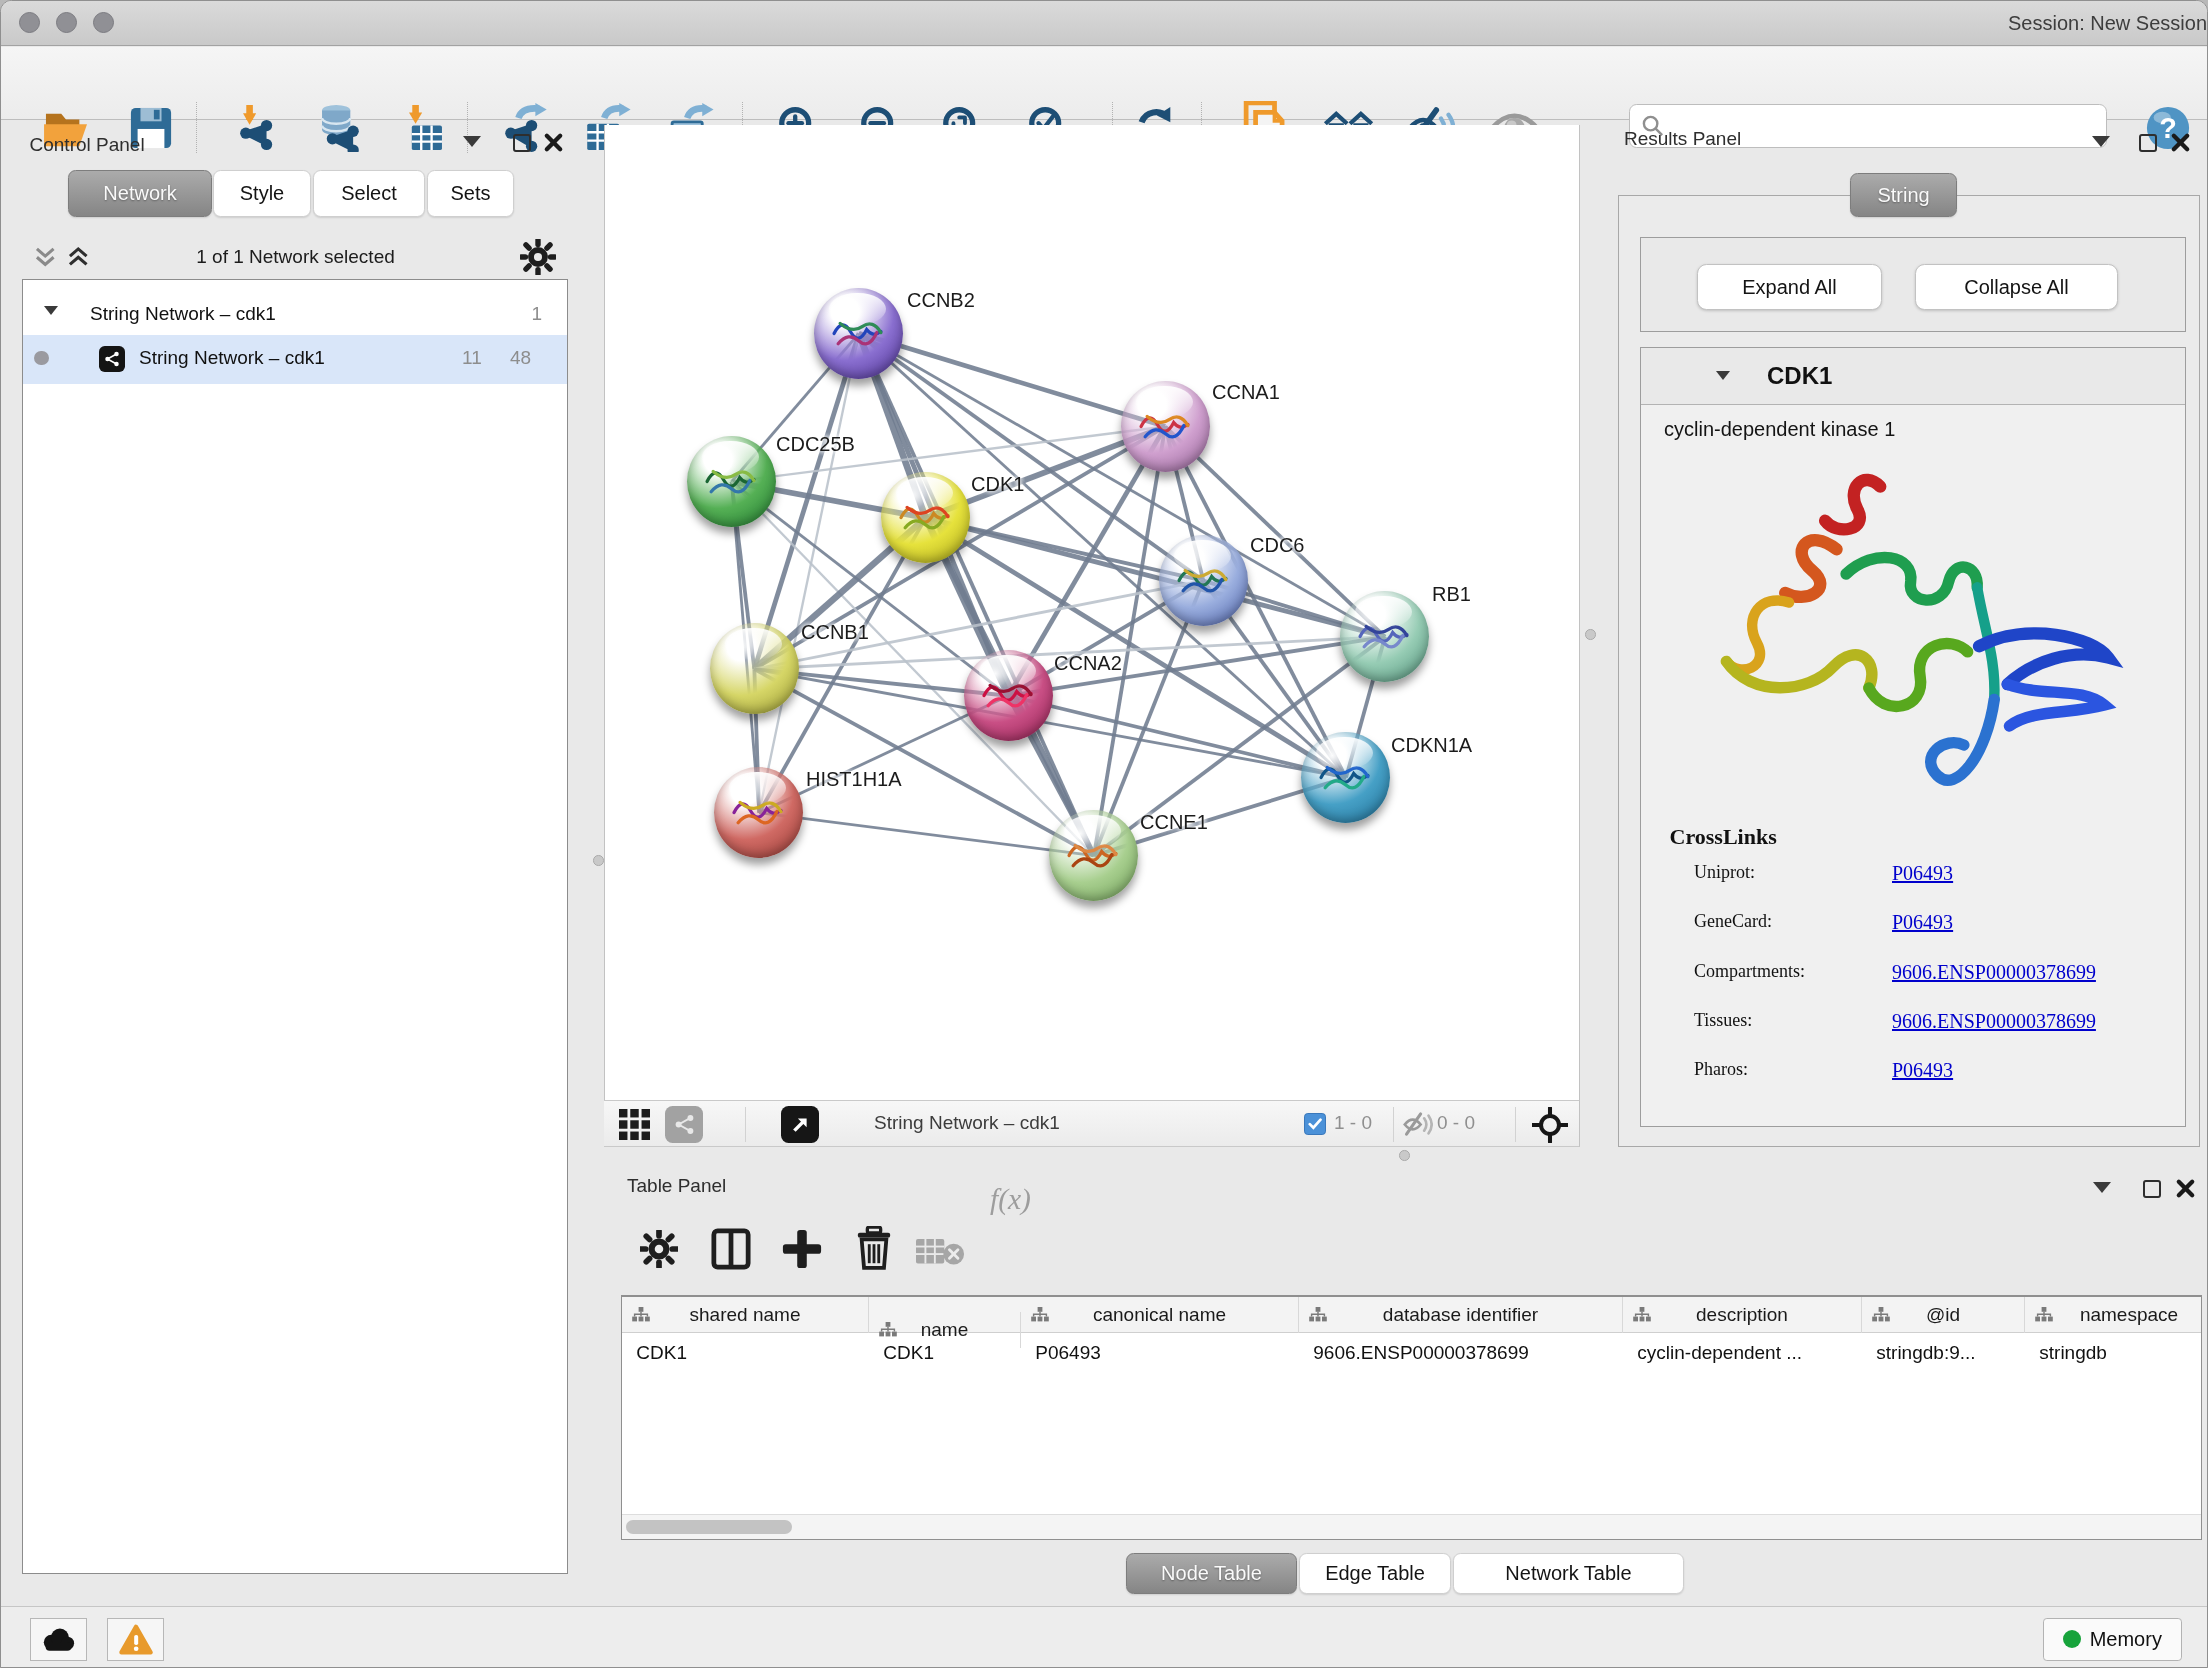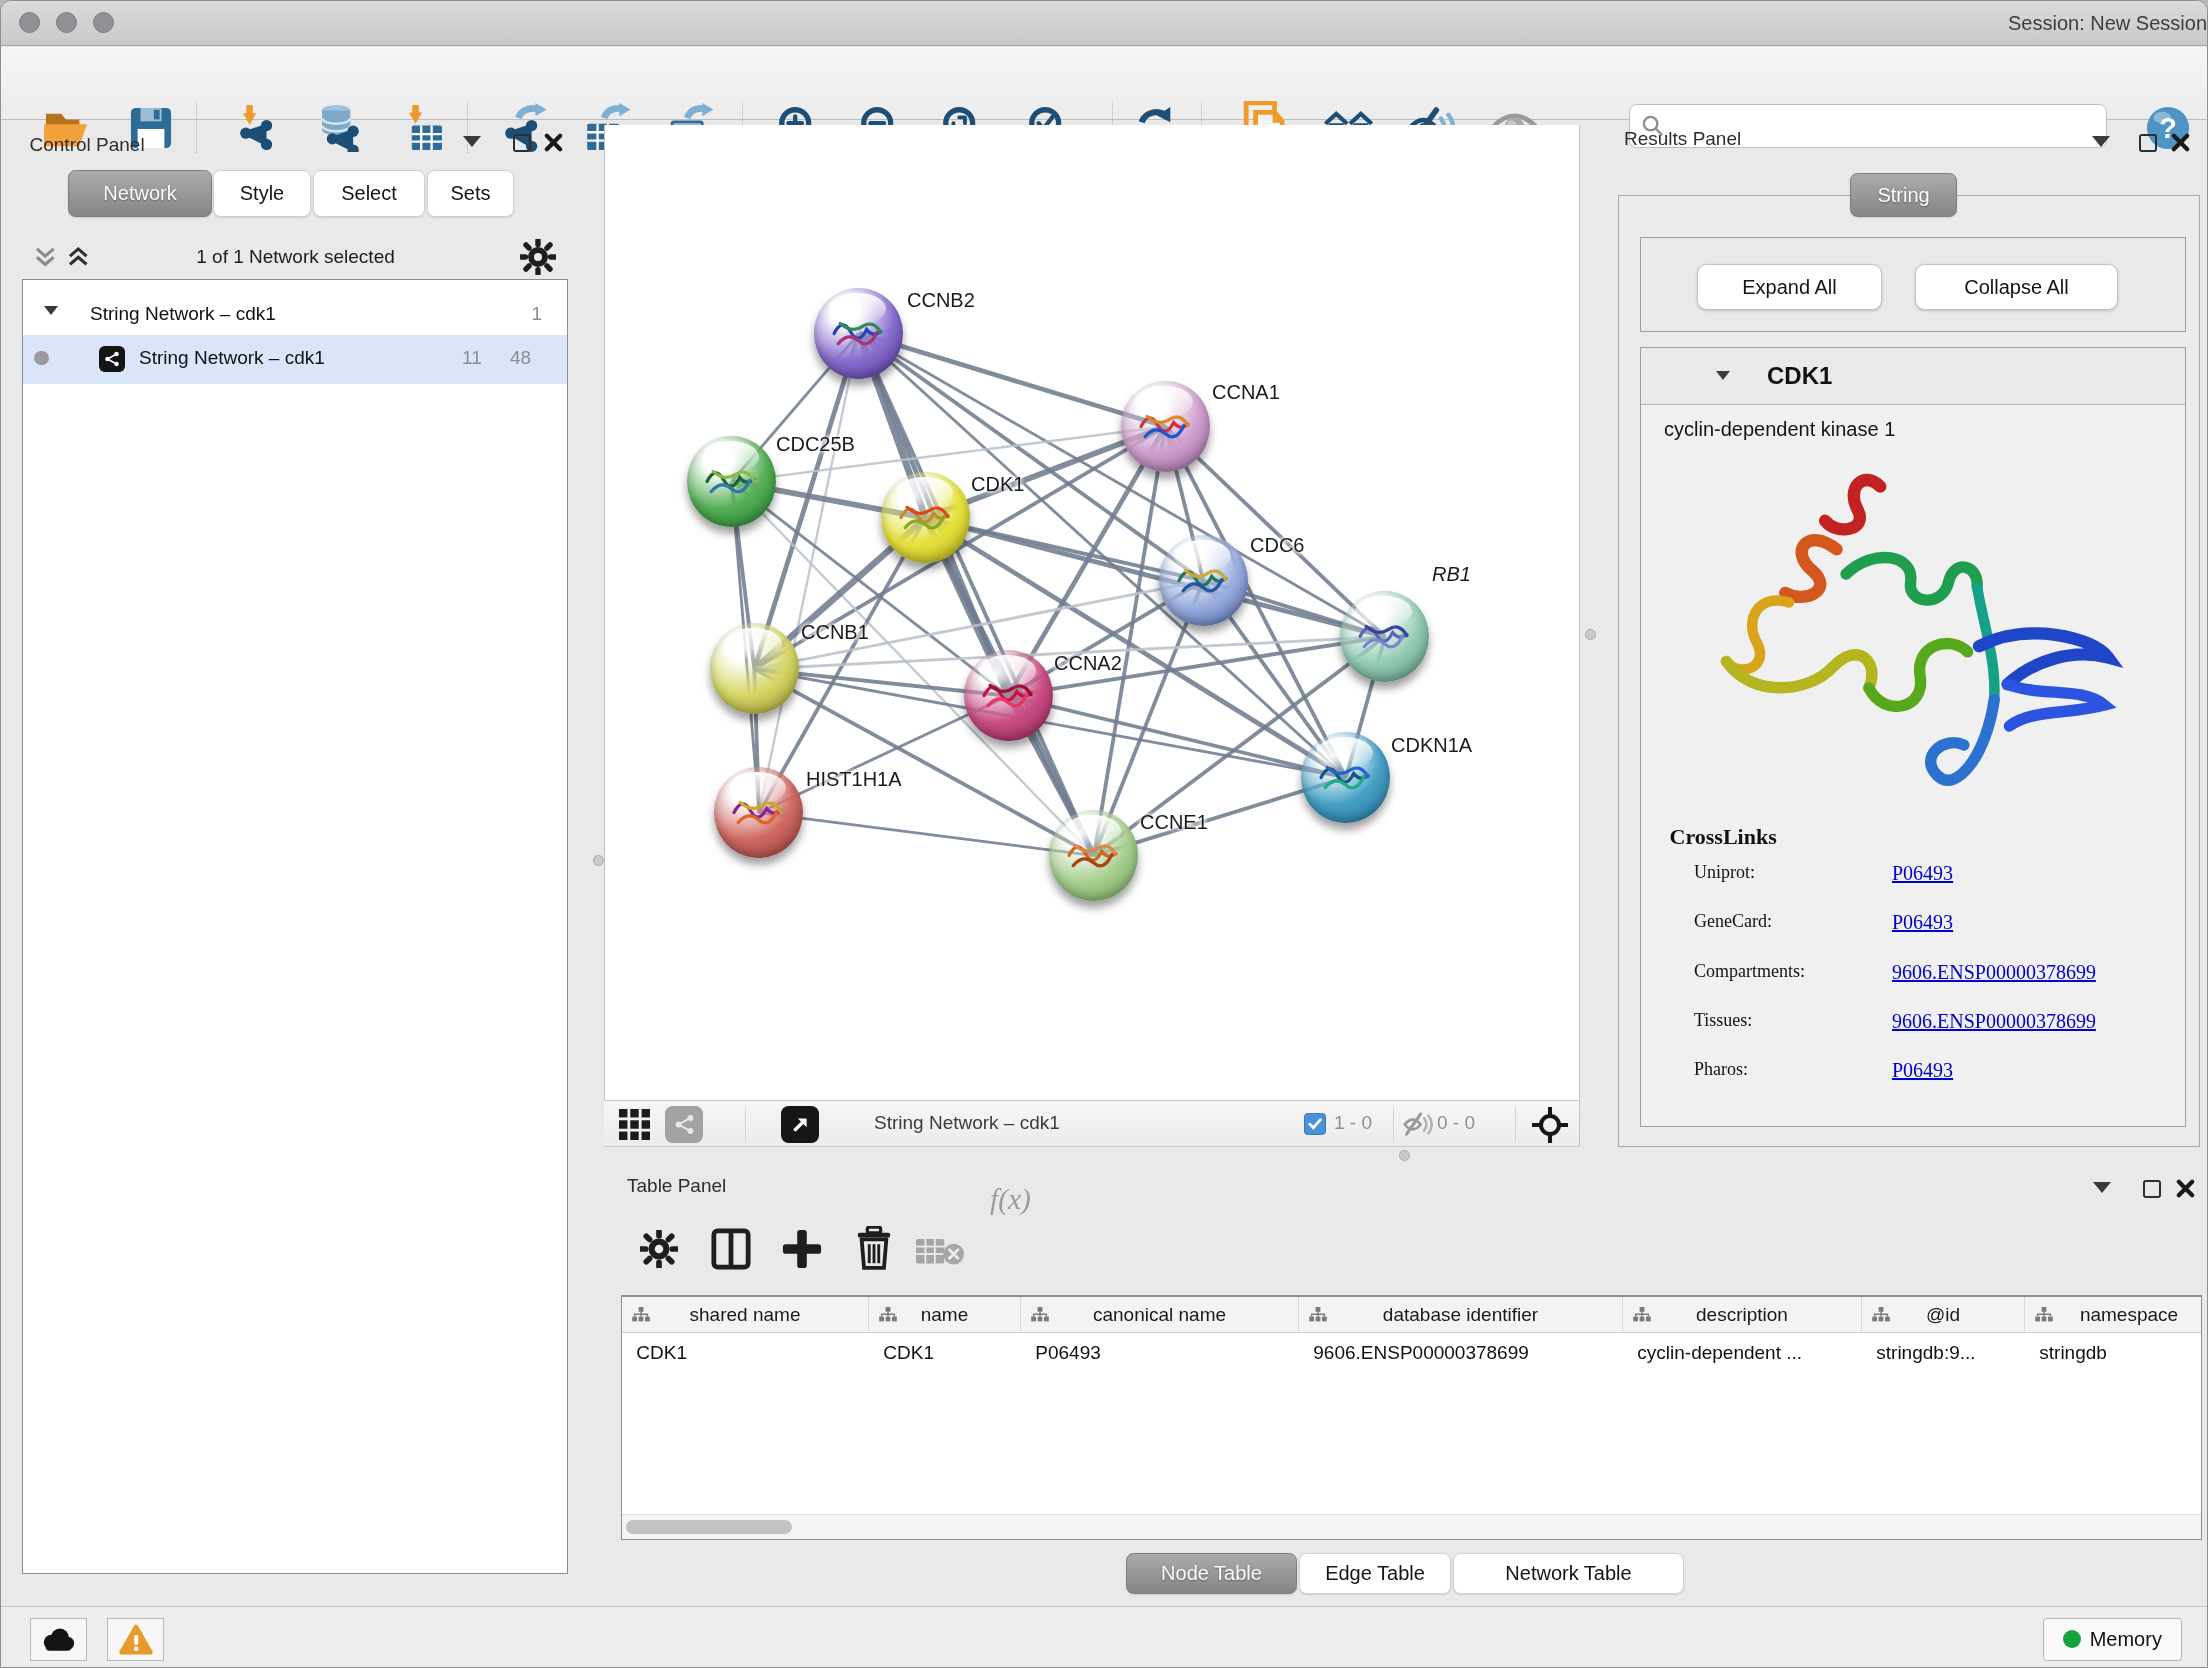--- a/index.html
+++ b/index.html
@@ -483,21 +483,21 @@
         </div>
         <div class="node-label" style="left: 645px; top: 409px;">CDC6</div>
         <div class="node" style="left: 735px; top: 466px; background: radial-gradient(circle at 35% 26%, rgba(255, 255, 255, 0.95) 0%, rgba(255, 255, 255, 0.25) 16%, rgb(150, 204, 180) 55%, rgb(79, 143, 120) 100%); box-shadow: rgba(0, 0, 0, 0.38) 0px 6.7px 8.6px, rgba(0, 0, 0, 0.25) 0px -3.8px 9.5px inset;">
           <svg width="61" height="53" viewBox="0 0 58 52">
             <path d="M6,30 q8,-16 16,-2 t16,-2 q6,8 14,2" stroke="#5566bb" stroke-width="3.2" fill="none" stroke-linecap="round"></path>
             <path d="M10,40 q10,-12 20,-3 t18,-8" stroke="#7788cc" stroke-width="3.2" fill="none" stroke-linecap="round"></path>
             <path d="M12,20 q12,10 22,3 t18,6" stroke="#334499" stroke-width="3.2" fill="none" stroke-linecap="round"></path>
           </svg>
           <div class="gloss"></div>
         </div>
-        <div class="node-label" style="left: 827px; top: 438px; font-style: italic;">RB1</div>
+        <div class="node-label" style="left: 827px; top: 458px;">RB1</div>
         <div class="node" style="left: 105px; top: 498px; background: radial-gradient(circle at 35% 26%, rgba(255, 255, 255, 0.95) 0%, rgba(255, 255, 255, 0.25) 16%, rgb(214, 214, 103) 55%, rgb(150, 150, 46) 100%); box-shadow: rgba(0, 0, 0, 0.38) 0px 6.7px 8.6px, rgba(0, 0, 0, 0.25) 0px -3.8px 9.5px inset;">
           <div class="gloss"></div>
         </div>
         <div class="node-label" style="left: 196px; top: 496px;">CCNB1</div>
         <div class="node" style="left: 359px; top: 525px; background: radial-gradient(circle at 35% 26%, rgba(255, 255, 255, 0.95) 0%, rgba(255, 255, 255, 0.25) 16%, rgb(201, 79, 133) 55%, rgb(143, 31, 79) 100%); box-shadow: rgba(0, 0, 0, 0.38) 0px 6.7px 8.6px, rgba(0, 0, 0, 0.25) 0px -3.8px 9.5px inset;">
           <svg width="61" height="53" viewBox="0 0 58 52">
             <path d="M6,30 q8,-16 16,-2 t16,-2 q6,8 14,2" stroke="#cc1144" stroke-width="3.2" fill="none" stroke-linecap="round"></path>
             <path d="M10,40 q10,-12 20,-3 t18,-8" stroke="#ee3366" stroke-width="3.2" fill="none" stroke-linecap="round"></path>
             <path d="M12,20 q12,10 22,3 t18,6" stroke="#991133" stroke-width="3.2" fill="none" stroke-linecap="round"></path>
           </svg>
@@ -744,21 +744,21 @@
               <rect x="0" y="12" width="6" height="6"></rect>
               <rect x="8" y="12" width="6" height="6"></rect>
               <rect x="16" y="12" width="6" height="6"></rect>
             </g>
             <g stroke="#7a7a7a" stroke-width="1.8" fill="none">
               <path d="M11 6 V9 M3 12 V9 H19 V12 M11 9 V12"></path>
             </g>
           </svg>
           <span>shared name</span>
         </div>
-        <div class="th" style="width: 152px;">
+        <div class="th" style="width: 152px; margin-top: 15px;">
           <svg width="18" height="16" viewBox="0 0 22 20">
             <g fill="#7a7a7a">
               <rect x="8" y="0" width="6" height="6"></rect>
               <rect x="0" y="12" width="6" height="6"></rect>
               <rect x="8" y="12" width="6" height="6"></rect>
               <rect x="16" y="12" width="6" height="6"></rect>
             </g>
             <g stroke="#7a7a7a" stroke-width="1.8" fill="none">
               <path d="M11 6 V9 M3 12 V9 H19 V12 M11 9 V12"></path>
             </g>

